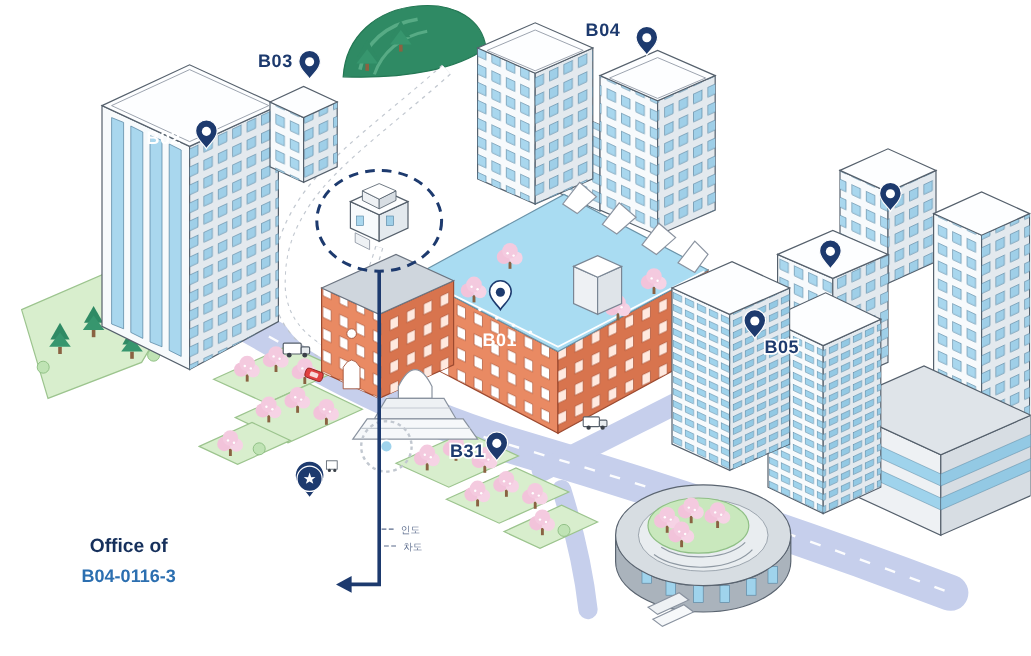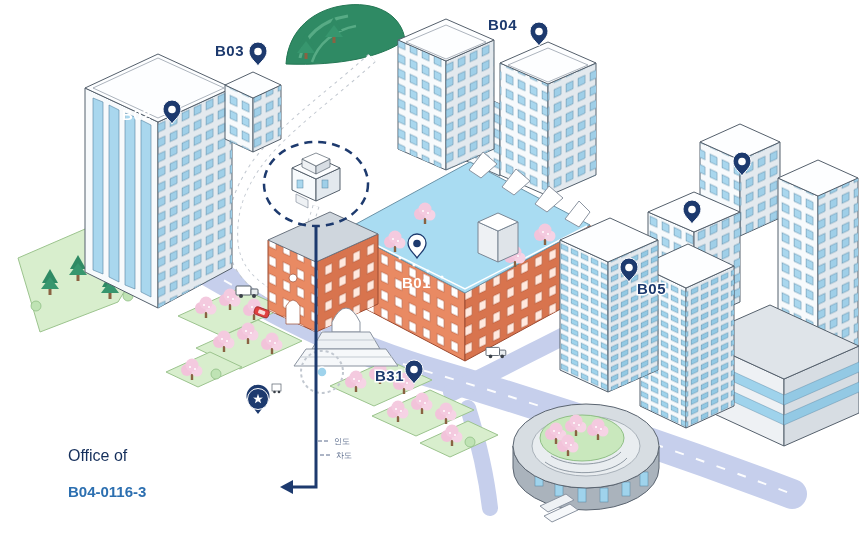--- a/index.html
+++ b/index.html
@@ -9,22 +9,22 @@
   .faceTop{fill:#fdfeff;stroke:#55606c;stroke-width:1;}
   .faceL{fill:#f7fafc;stroke:#55606c;stroke-width:1;}
   .faceR{fill:#e3e9ee;stroke:#55606c;stroke-width:1;}
   .orgFaceL{fill:#e98a63;stroke:#9c4a30;stroke-width:1;}
   .orgFaceR{fill:#d8744e;stroke:#9c4a30;stroke-width:1;}
   .lbl-navy{fill:#1d3a6e;paint-order:stroke;stroke:#ffffff;stroke-width:3px;
             font:700 15px "Liberation Sans",sans-serif;letter-spacing:.5px;}
   .lbl-white{fill:#ffffff;font:700 15px "Liberation Sans",sans-serif;letter-spacing:.5px;}
   .tiny{font:8px "Liberation Sans",sans-serif;fill:#5a6b8c;}
   .callout{position:absolute;left:68px;top:446px;}
-  .callout-title{font-weight:400;font-size:16px;line-height:20px;color:#16305c;}
-  .callout-code{margin-top:17px;font-weight:700;font-size:15px;color:#2c6fb0;}
+  .callout-title{font-weight:700;font-size:16px;line-height:20px;color:#16305c;text-align:center;}
+  .callout-code{margin-top:6px;font-weight:700;font-size:15px;color:#2c6fb0;}
 </style>
 </head>
 <body>
 
 <div class="stage">
 <svg width="859" height="547" viewBox="0 0 859 547">
   <defs>
     <pattern id="winL" width="12" height="15" patternUnits="userSpaceOnUse" patternTransform="skewY(25)">
       <rect x="2" y="3" width="7" height="8" fill="#a9d7ee" stroke="#54829f" stroke-width="0.5"></rect>
     </pattern>

